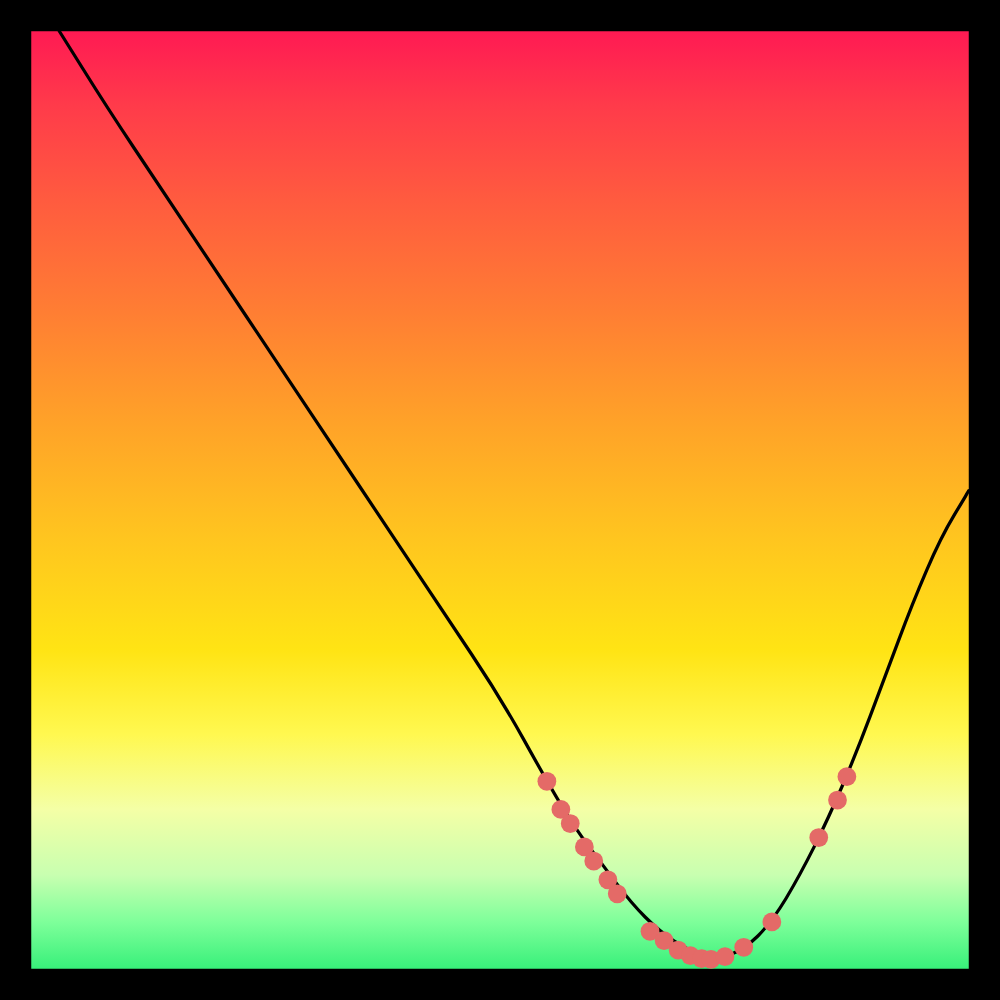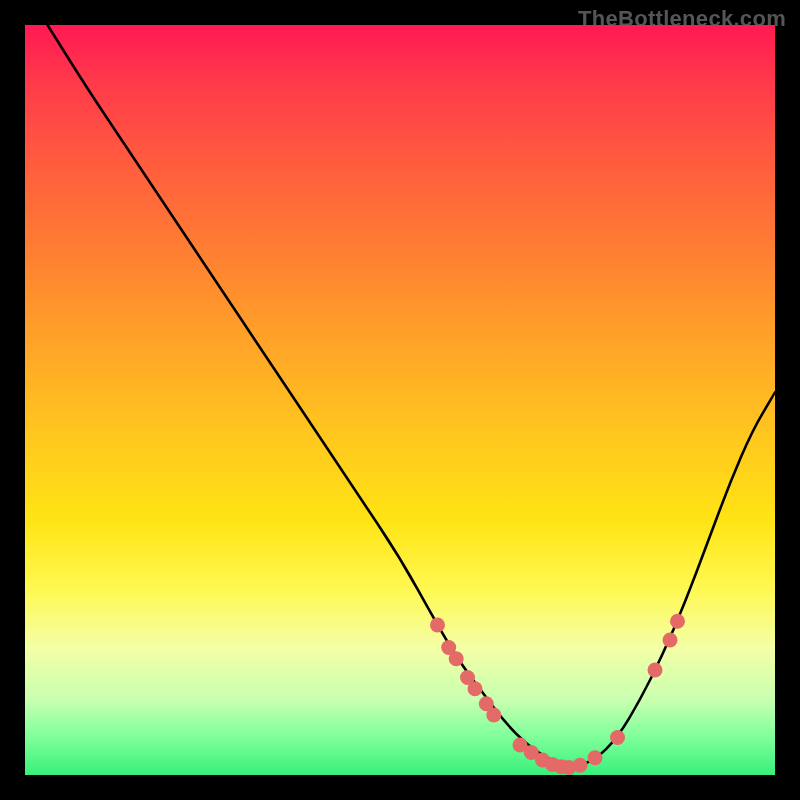--- a/index.html
+++ b/index.html
@@ -64,21 +64,20 @@
     top: 0;
     width: 750px;
     height: 750px;
     overflow: visible;
   }
 </style>
 </head>
 <body>
 
 <div class="frame">
-  <div class="watermark">TheBottleneck.com</div>
   <div class="plot-area">
     <div class="gradient-bg"></div>
     <svg class="overlay" viewBox="0 0 750 750" preserveAspectRatio="none">
       <path id="curve-path" fill="none" stroke="#000000" stroke-width="2.6" stroke-linecap="round" stroke-linejoin="round" d="M 22.5 0.0 Q 22.5 0.0 41.3 30.0 Q 60.0 60.0 82.5 93.8 Q 105.0 127.5 127.5 161.3 Q 150.0 195.0 172.5 228.8 Q 195.0 262.5 217.5 296.3 Q 240.0 330.0 262.5 363.8 Q 285.0 397.5 307.5 431.3 Q 330.0 465.0 352.5 498.8 Q 375.0 532.5 393.8 566.3 Q 412.5 600.0 423.8 618.8 Q 435.0 637.5 446.3 652.5 Q 457.5 667.5 468.8 682.5 Q 480.0 697.5 491.3 708.8 Q 502.5 720.0 513.8 727.5 Q 525.0 735.0 536.3 738.8 Q 547.5 742.5 558.8 738.8 Q 570.0 735.0 581.3 723.8 Q 592.5 712.5 603.8 693.8 Q 615.0 675.0 626.3 652.5 Q 637.5 630.0 648.8 603.8 Q 660.0 577.5 671.3 547.5 Q 682.5 517.5 693.8 487.5 Q 705.0 457.5 716.3 431.3 Q 727.5 405.0 738.8 386.3 T 750.0 367.5"></path>
       <g id="points-group">
           <circle cx="412.5" cy="600.0" r="7.5" fill="#e46a67"></circle>
           <circle cx="423.7" cy="622.5" r="7.5" fill="#e46a67"></circle>
           <circle cx="431.2" cy="633.8" r="7.5" fill="#e46a67"></circle>
           <circle cx="442.5" cy="652.5" r="7.5" fill="#e46a67"></circle>
           <circle cx="450.0" cy="663.8" r="7.5" fill="#e46a67"></circle>

